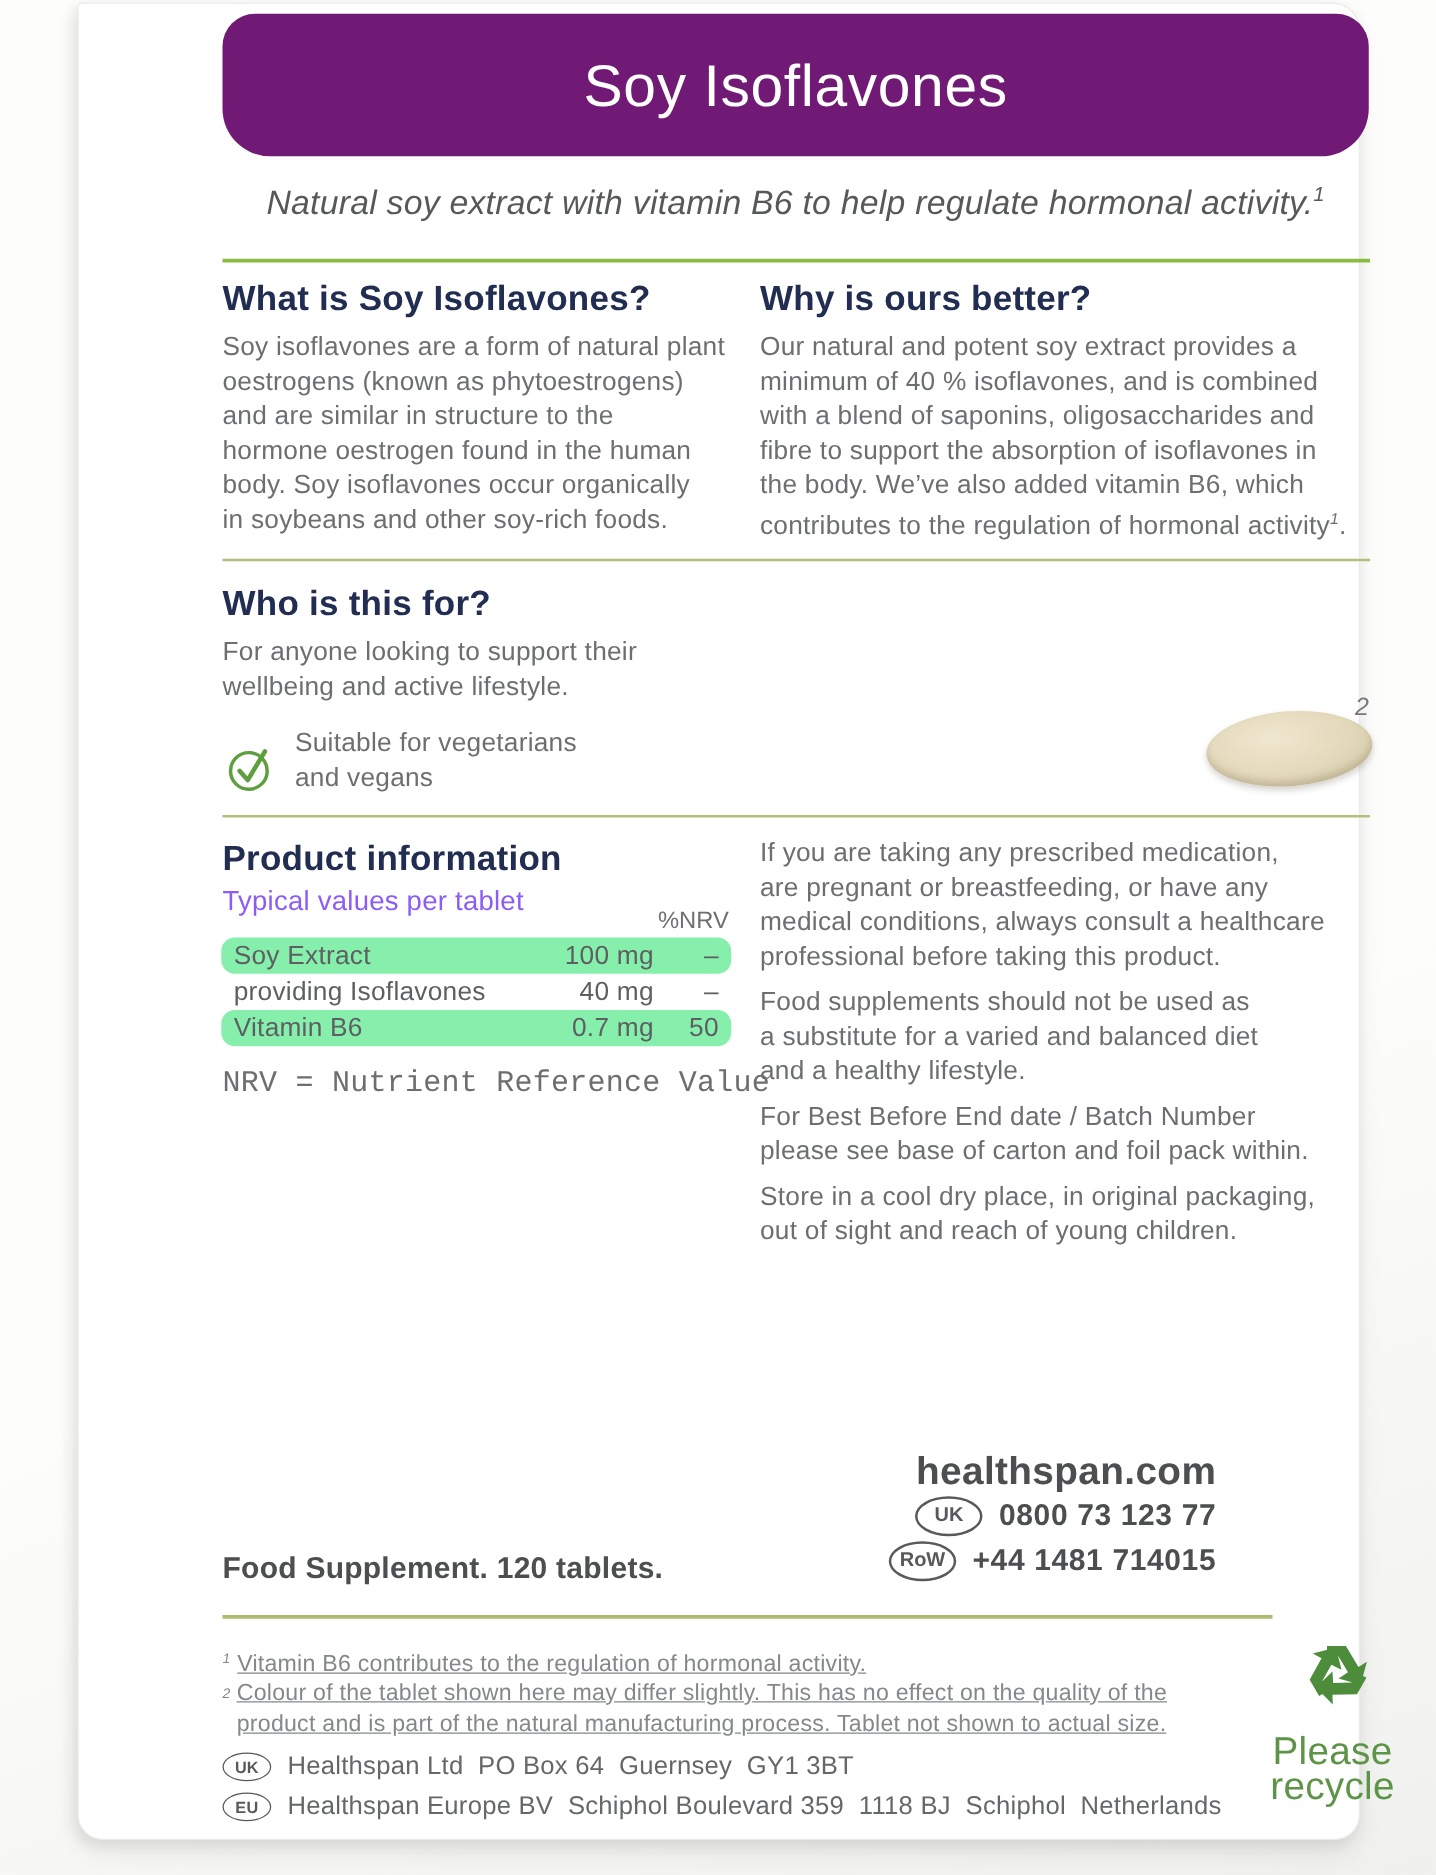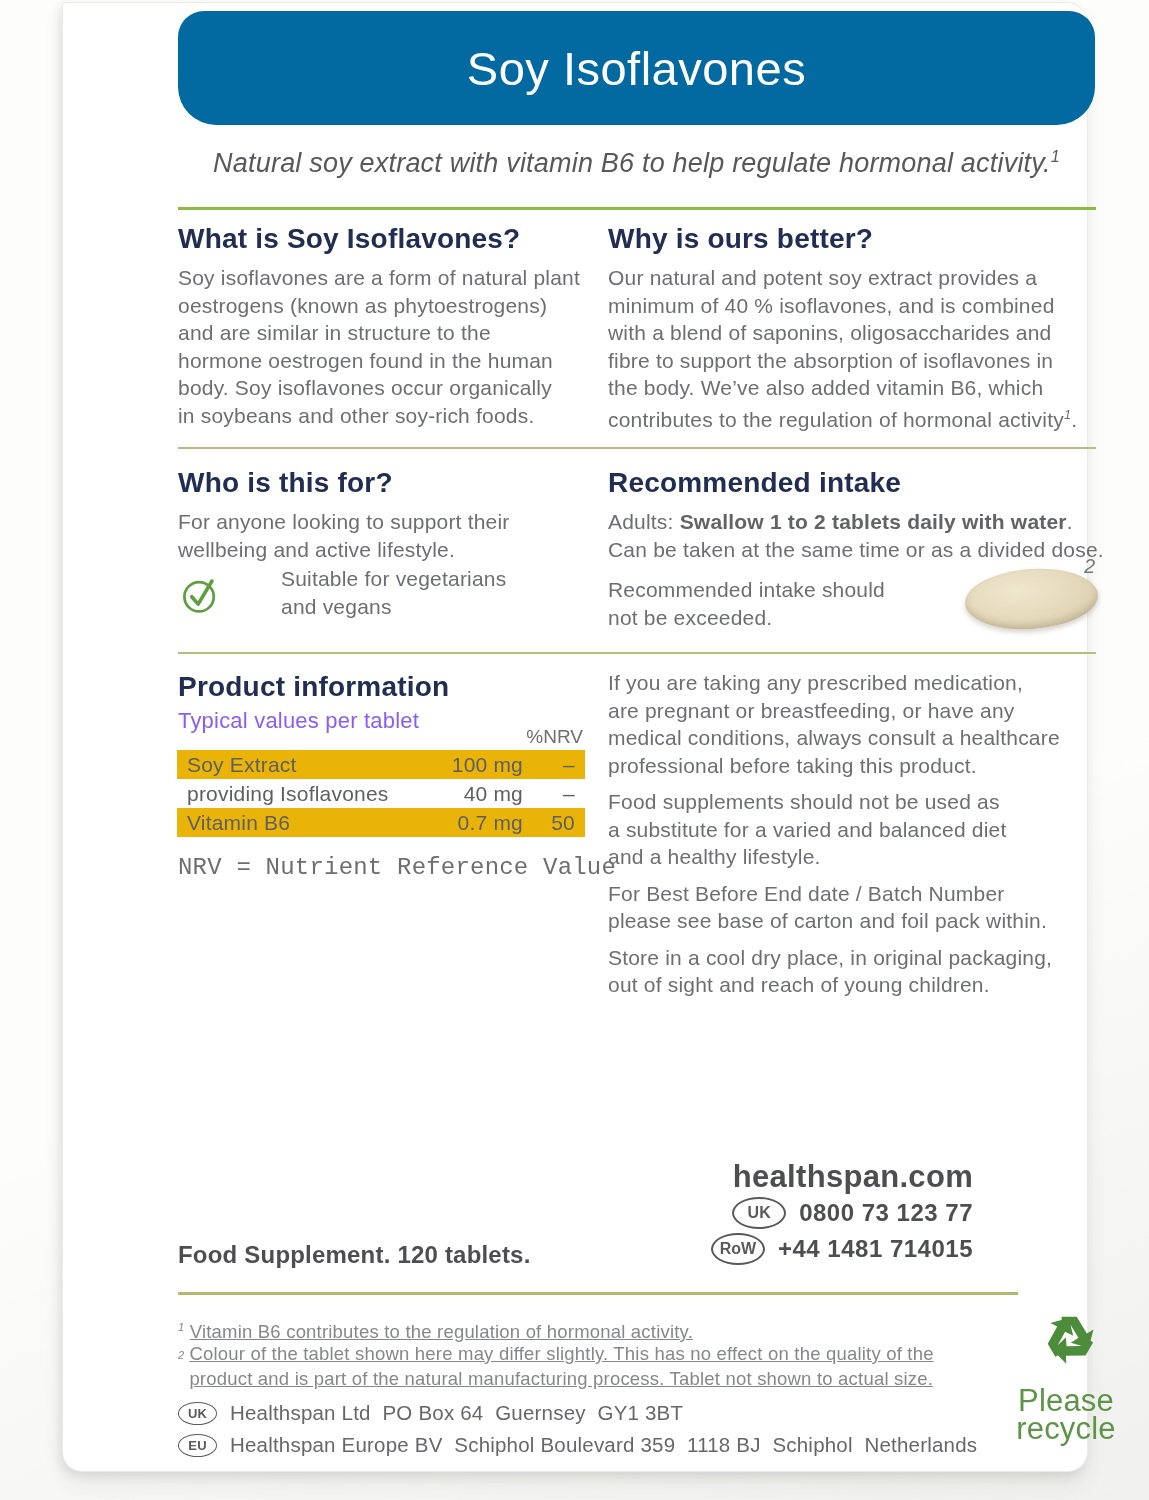--- a/index.html
+++ b/index.html
@@ -12,21 +12,21 @@
   }
   .page{position:relative;width:1149px;height:1500px;}
   .card{
     position:absolute;left:62px;top:2px;width:1024px;height:1468px;
     background:#ffffff;border:1px solid #ebebe9;
     border-radius:4px 22px 20px 20px;
     box-shadow:-3px 4px 10px rgba(60,60,55,.10), 0 12px 20px rgba(60,60,55,.08);
   }
   .banner{
     position:absolute;left:115px;top:8px;width:917px;height:114px;
-    background:#0369a1;
+    background:#701a75;
     border-radius:26px 26px 38px 38px;
     display:flex;align-items:center;justify-content:center;
   }
   .banner .title{
     color:#ffffff;font-size:47px;font-weight:500;letter-spacing:.5px;
   }
   .tagline{
     position:absolute;left:115px;top:144px;width:917px;text-align:center;
     font-style:italic;font-size:27px;color:#57585a;letter-spacing:.2px;
   }
@@ -36,39 +36,39 @@
   .div-olive{height:2px;background:#b3bf7b;}
   h2{
     margin:0 0 9px 0;font-size:28px;font-weight:700;color:#222d52;letter-spacing:.2px;
   }
   .body{
     font-size:21px;line-height:27.5px;letter-spacing:.2px;color:#6d6e71;
     white-space:pre-line;margin:0;
   }
   .col-left{position:absolute;left:115px;width:434px;}
   .col-right{position:absolute;left:545px;width:504px;}
-  .check-row{display:flex;margin-top:2px;align-items:center;gap:45px;}
+  .check-row{display:flex;margin-top:18px;align-items:flex-end;}
   .check-row svg{flex:0 0 auto;margin-right:14px;margin-top:2px;}
   .bold{font-weight:700;color:#626366;}
   .note{margin-top:13px;}
   .tablet{
     position:absolute;left:902px;top:566px;width:133px;height:60px;
     border-radius:50%;
     background:radial-gradient(ellipse at 40% 35%, #efe7cf 0%, #e3d8ba 55%, #cfc3a2 100%);
     box-shadow:0 3px 5px rgba(90,80,60,.25), inset 0 -4px 6px rgba(120,105,75,.25);
     transform:rotate(-4deg);
   }
   .tablet-sup{
     position:absolute;left:1021px;top:552px;font-size:20px;font-style:italic;color:#77787b;
   }
   .prod-sub{position:absolute;left:115px;top:705px;font-size:22px;color:#8b5cf6;letter-spacing:.2px;}
   .nrv-head{position:absolute;left:115px;top:723px;width:405px;text-align:right;font-size:19px;color:#6d6e71;}
   .ptable{position:absolute;left:114px;top:747px;width:408px;}
   .prow{display:flex;align-items:center;height:29px;padding:0 10px;font-size:21px;letter-spacing:.2px;color:#5e5f62;}
-  .prow.green{background:#eab308;}
+  .prow.green{background:#86efac;border-radius:11px;}
   .prow .name{flex:1;}
   .prow .amt{width:112px;text-align:right;}
   .prow .nrv{width:52px;text-align:right;}
   .nrv-note{position:absolute;left:115px;top:851px;font-size:24px;color:#6d6e71;letter-spacing:.2px;font-family:Liberation Mono, monospace;}
   .advice .body{margin-bottom:9px;}
   .website{
     position:absolute;right:114px;top:1156px;font-size:31px;font-weight:600;color:#4d4e50;letter-spacing:.3px;
   }
   .phone-row{
     position:absolute;right:114px;display:flex;align-items:center;justify-content:flex-end;gap:13px;
@@ -138,27 +138,20 @@
       <p class="body">For anyone looking to support their
 wellbeing and active lifestyle.</p>
       <div class="check-row">
         <svg width="44" height="44" viewBox="0 0 48 48">
           <circle cx="23" cy="27" r="16" fill="none" stroke="#5f9e3f" stroke-width="3"></circle>
           <path d="M15 27 L22 35 L37 10" fill="none" stroke="#5f9e3f" stroke-width="4" stroke-linecap="round" stroke-linejoin="round"></path>
         </svg>
         <p class="body">Suitable for vegetarians
 and vegans</p>
       </div>
-    </div>
-    <div class="col-right" style="top:464px">
-      <h2>Recommended intake</h2>
-      <div class="body"><span>Adults: </span><span class="bold">Swallow 1 to 2 tablets daily with water</span><span>.</span></div>
-      <div class="body">Can be taken at the same time or as a divided dose.</div>
-      <p class="body note">Recommended intake should
-not be exceeded.</p>
     </div>
 
     <div class="tablet"></div>
     <div class="tablet-sup">2</div>
 
     <div class="divider div-olive" style="top:649px"></div>
 
     <h2 style="position:absolute;left:115px;top:668px;">Product information</h2>
     <div class="prod-sub">Typical values per tablet</div>
     <div class="nrv-head">%NRV</div>

